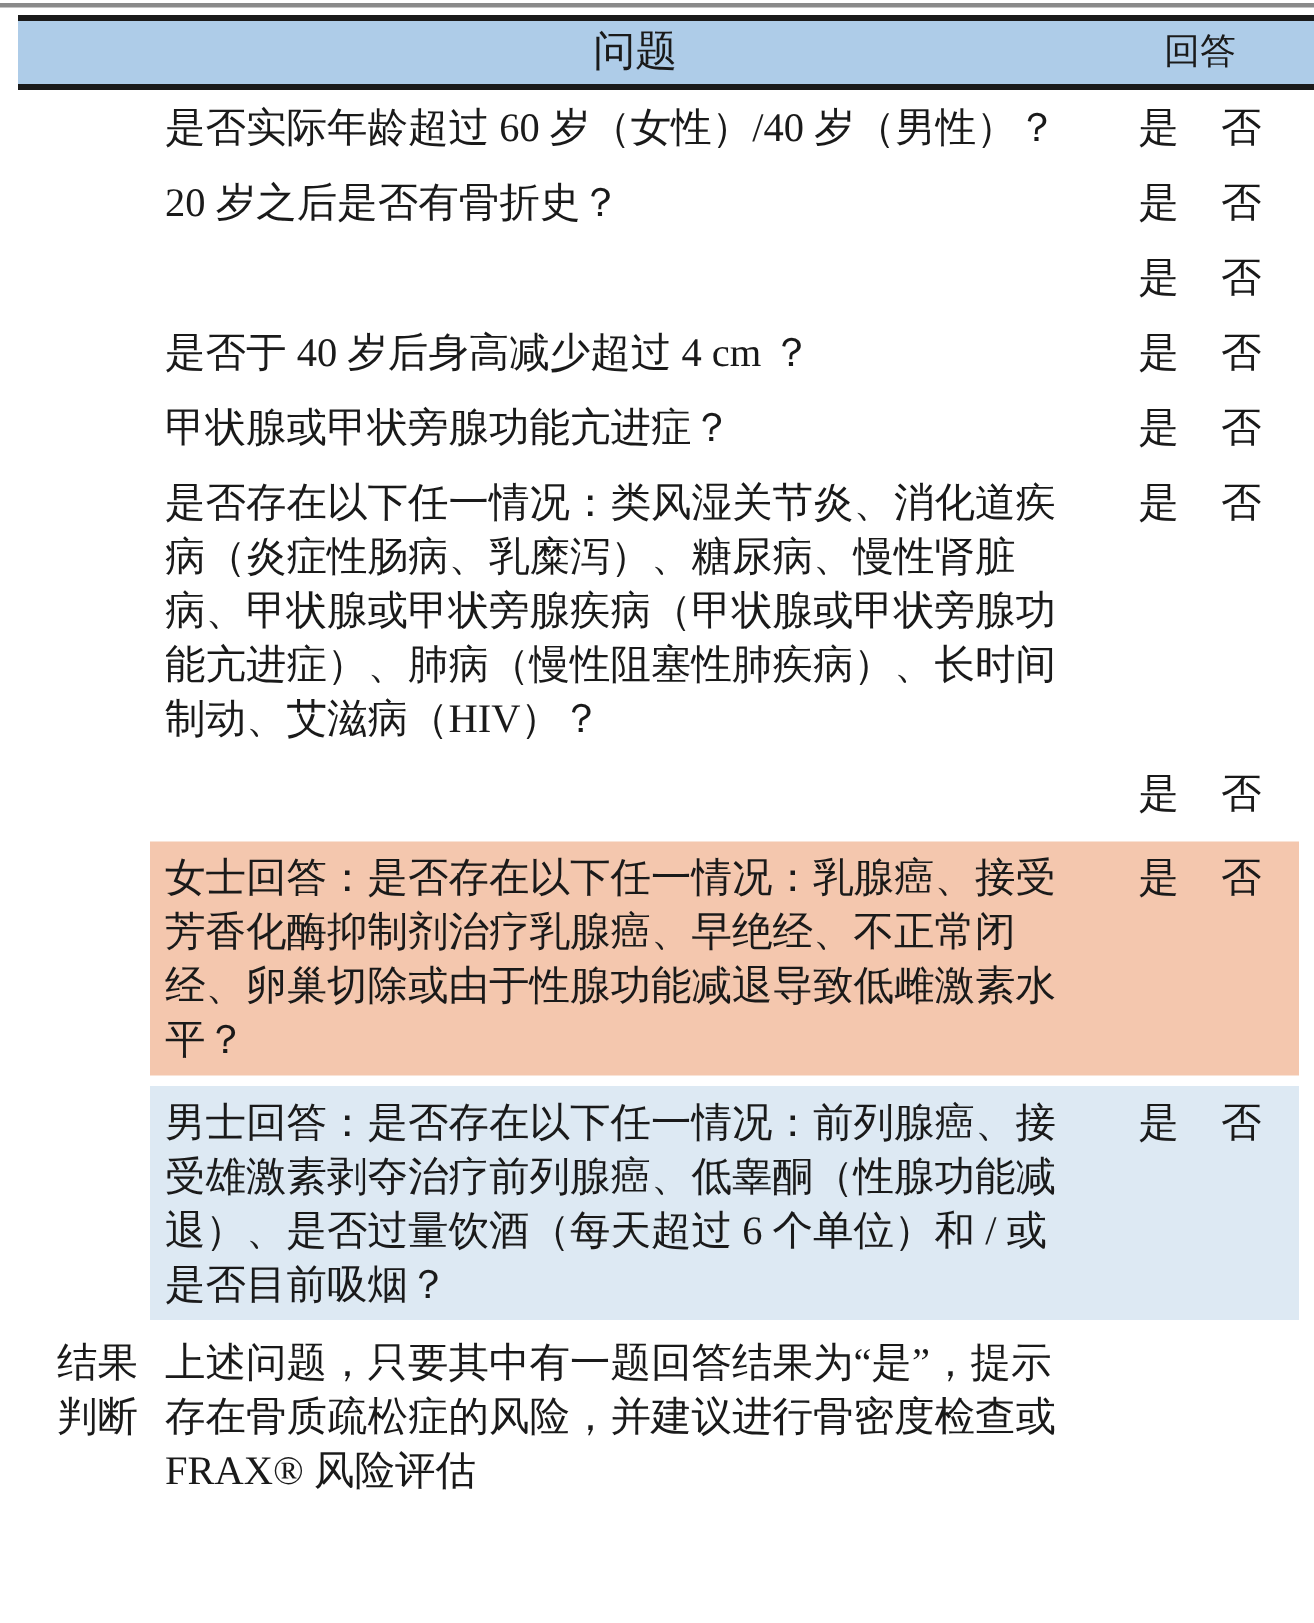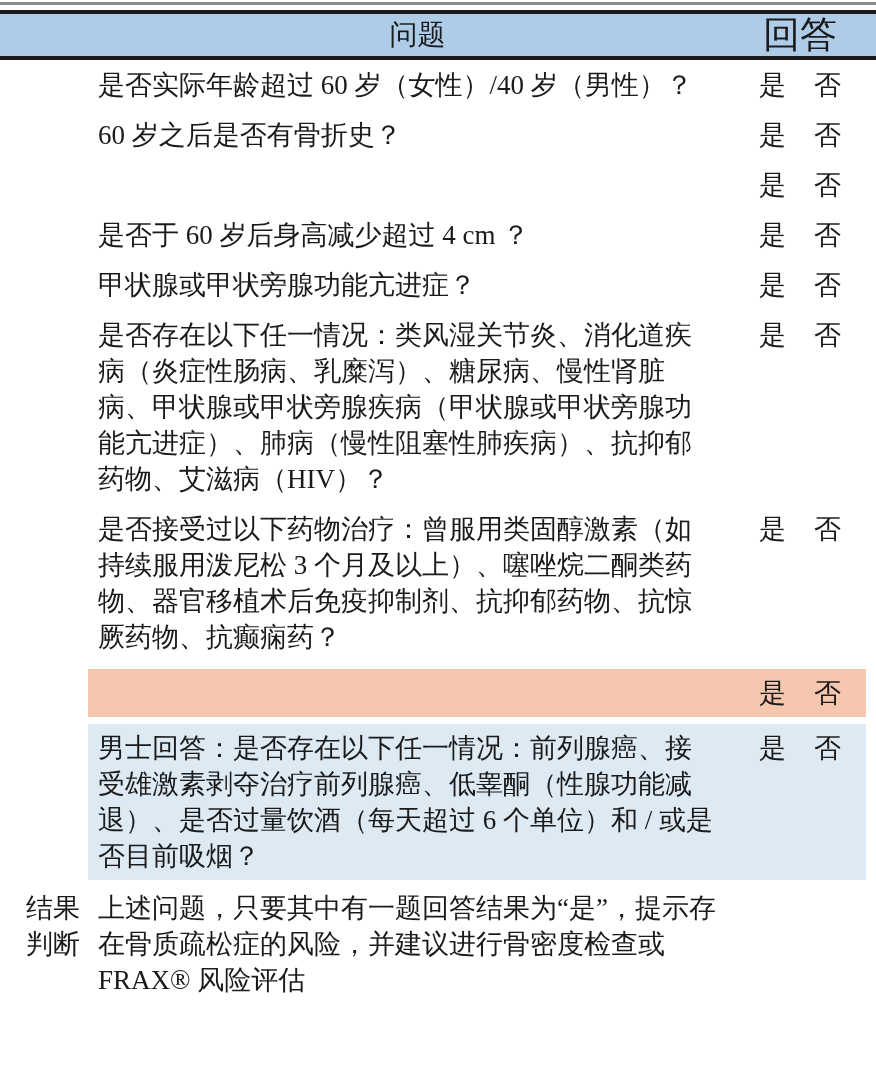--- a/index.html
+++ b/index.html
@@ -10,31 +10,32 @@
     color:var(--text,#1a1a1a);
     font-size:27px; line-height:36px;
   }
   .page { width:876px; height:1082px; position:relative; background:#fff; }
   .top-remnant { height:3px; background:#8a8a8a; margin:2px 0 5px 0; }
 
   .grid {
     display:grid;
     grid-template-columns:90px 1fr 55px 55px 21px;
     align-items:start;
+    margin-left:12px;
   }
 
   .thead {
     background:var(--header-bg,#aecce8);
     border-top:4px solid var(--rule,#1a1a1a);
     border-bottom:4px solid var(--rule,#1a1a1a);
     height:50px;
     align-items:center;
   }
   .thead .th-q { grid-column:2 / 3; text-align:center; font-size:28px; }
-  .thead .th-a { grid-column:3 / 5; text-align:center; font-size:37px; }
+  .thead .th-a { grid-column:3 / 5; text-align:center; font-size:24px; }
 
   .row { position:relative; padding:7px 0; }
   .row .q { grid-column:2 / 3; padding:0 30px 0 8px; }
   .row .yes { grid-column:3 / 4; text-align:center; }
   .row .no  { grid-column:4 / 5; text-align:center; }
 
   .row.hl-pink, .row.hl-blue { padding:6px 0; margin-top:7px; }
   .row.hl-pink::before, .row.hl-blue::before {
     content:""; position:absolute; top:0; bottom:0; left:88px; right:10px; z-index:0;
   }
@@ -58,55 +59,55 @@
   </div>
 
   <div>
   <div class="grid row">
     <span class="q">是否实际年龄超过 60 岁（女性）/40 岁（男性）？</span>
     <span class="yes">是</span>
     <span class="no">否</span>
   </div>
 
   <div class="grid row">
-    <span class="q">60 岁之后是否有骨折史？</span>
+    <span class="q">20 岁之后是否有骨折史？</span>
     <span class="yes">是</span>
     <span class="no">否</span>
   </div>
 
   <div class="grid row">
     <span class="yes">是</span>
     <span class="no">否</span>
   </div>
 
   <div class="grid row">
-    <span class="q">是否于 60 岁后身高减少超过 4 cm ？</span>
+    <span class="q">是否于 40 岁后身高减少超过 4 cm ？</span>
     <span class="yes">是</span>
     <span class="no">否</span>
   </div>
 
   <div class="grid row">
     <span class="q">甲状腺或甲状旁腺功能亢进症？</span>
     <span class="yes">是</span>
     <span class="no">否</span>
   </div>
 
   <div class="grid row">
-    <span class="q">是否存在以下任一情况：类风湿关节炎、消化道疾病（炎症性肠病、乳糜泻）、糖尿病、慢性肾脏病、甲状腺或甲状旁腺疾病（甲状腺或甲状旁腺功能亢进症）、肺病（慢性阻塞性肺疾病）、抗抑郁药物、艾滋病（HIV）？</span>
+    <span class="q">是否存在以下任一情况：类风湿关节炎、消化道疾病（炎症性肠病、乳糜泻）、糖尿病、慢性肾脏病、甲状腺或甲状旁腺疾病（甲状腺或甲状旁腺功能亢进症）、肺病（慢性阻塞性肺疾病）、长时间制动、艾滋病（HIV）？</span>
     <span class="yes">是</span>
     <span class="no">否</span>
   </div>
 
   <div class="grid row">
-    <span class="q">是否接受过以下药物治疗：曾服用类固醇激素（如持续服用泼尼松 3 个月及以上）、噻唑烷二酮类药物、器官移植术后免疫抑制剂、抗抑郁药物、抗惊厥药物、抗癫痫药？</span>
     <span class="yes">是</span>
     <span class="no">否</span>
   </div>
 
   <div class="grid row hl-pink">
+    <span class="q">女士回答：是否存在以下任一情况：乳腺癌、接受芳香化酶抑制剂治疗乳腺癌、早绝经、不正常闭经、卵巢切除或由于性腺功能减退导致低雌激素水平？</span>
     <span class="yes">是</span>
     <span class="no">否</span>
   </div>
 
   <div class="grid row hl-blue">
     <span class="q">男士回答：是否存在以下任一情况：前列腺癌、接受雄激素剥夺治疗前列腺癌、低睾酮（性腺功能减退）、是否过量饮酒（每天超过 6 个单位）和 / 或是否目前吸烟？</span>
     <span class="yes">是</span>
     <span class="no">否</span>
   </div>
 </div>

